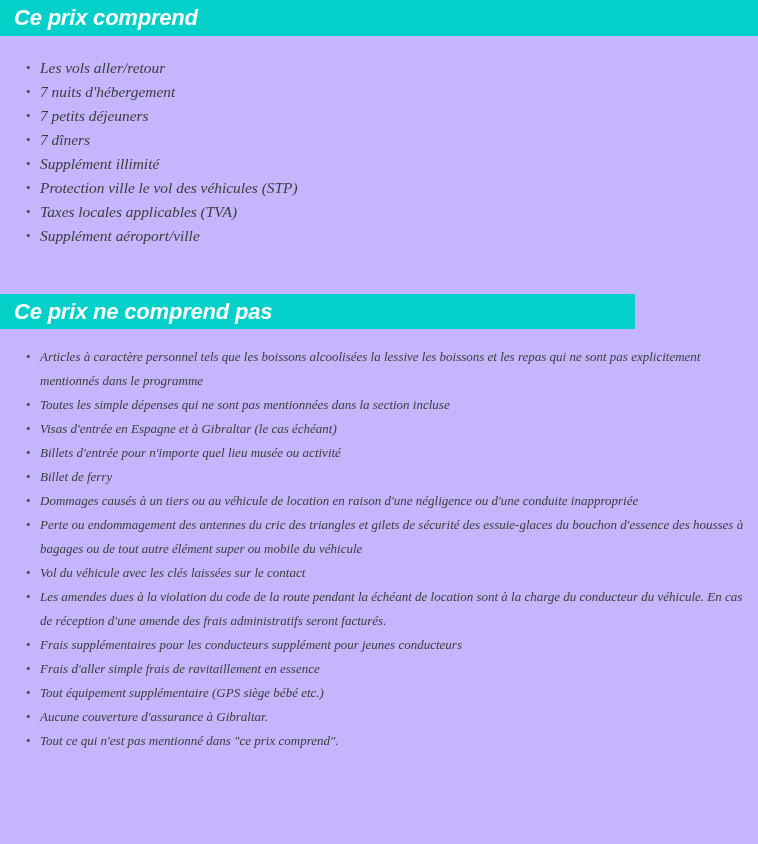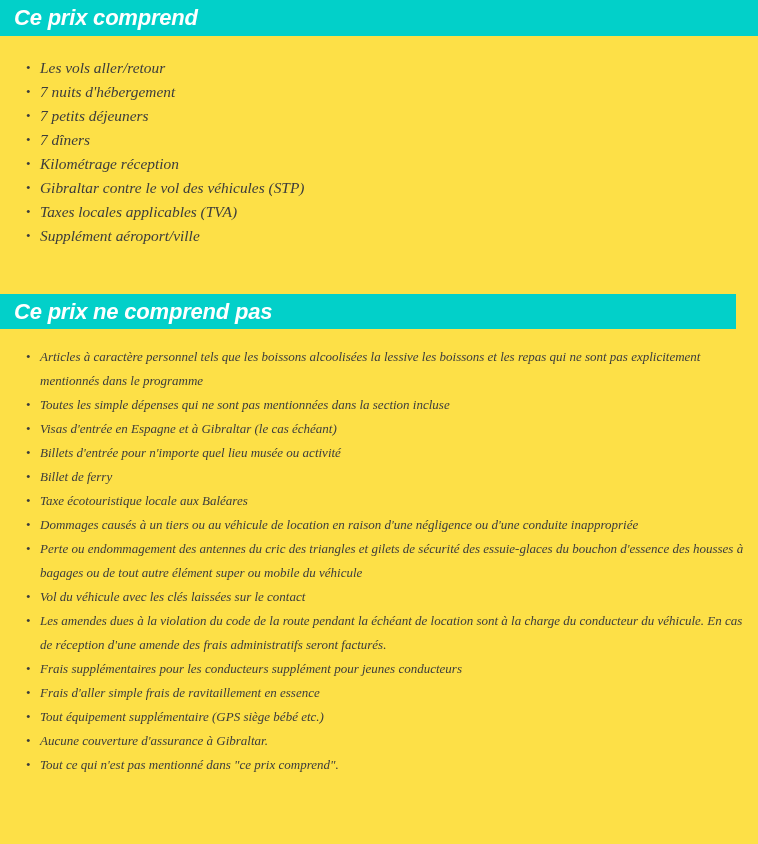--- a/index.html
+++ b/index.html
@@ -10,21 +10,21 @@
     width: 758px;
     height: 844px;
     background: #ffffff;
     font-family: "Liberation Sans", sans-serif;
     overflow: hidden;
   }
   .page {
     position: relative;
     width: 758px;
     height: 844px;
-    background: #fde047;
+    background: #c4b5fd;
   }
 
   
   .section-header {
     background: #02d0c9;
     color: #ffffff;
     font-family: "Liberation Sans", sans-serif;
     font-style: italic;
     font-weight: bold;
     font-size: 22px;
@@ -34,21 +34,21 @@
     box-sizing: border-box;
     letter-spacing: -0.2px;
     white-space: nowrap;
     overflow: hidden;
   }
   .section-header.included-bar {
     width: 758px;
     margin-top: 0;
   }
   .section-header.excluded-bar {
-    width: 736px;
+    width: 635px;
     height: 35px;
     line-height: 35px;
   }
 
   
   .bullet-list {
     list-style: none;
     margin: 0;
     padding: 0;
   }
@@ -99,37 +99,36 @@
 
 <div class="page">
 
   <div class="section-header included-bar">Ce prix comprend</div>
 
   <ul class="bullet-list list-included">
     <li class="bullet-item">Les vols aller/retour</li>
     <li class="bullet-item">7 nuits d'hébergement</li>
     <li class="bullet-item">7 petits déjeuners</li>
     <li class="bullet-item">7 dîners</li>
-    <li class="bullet-item">Kilométrage réception</li>
-    <li class="bullet-item">Gibraltar contre le vol des véhicules (STP)</li>
+    <li class="bullet-item">Supplément illimité</li>
+    <li class="bullet-item">Protection ville le vol des véhicules (STP)</li>
     <li class="bullet-item">Taxes locales applicables (TVA)</li>
     <li class="bullet-item">Supplément aéroport/ville</li>
   </ul>
 
   <div class="spacer-between"></div>
 
   <div class="section-header excluded-bar">Ce prix ne comprend pas</div>
 
   <ul class="bullet-list list-excluded">
     <li class="bullet-item">Articles à caractère personnel tels que les boissons alcoolisées la lessive les boissons et les repas qui ne sont pas explicitement mentionnés dans le programme</li>
     <li class="bullet-item">Toutes les simple dépenses qui ne sont pas mentionnées dans la section incluse</li>
     <li class="bullet-item">Visas d'entrée en Espagne et à Gibraltar (le cas échéant)</li>
     <li class="bullet-item">Billets d'entrée pour n'importe quel lieu musée ou activité</li>
     <li class="bullet-item">Billet de ferry</li>
-    <li class="bullet-item">Taxe écotouristique locale aux Baléares</li>
     <li class="bullet-item">Dommages causés à un tiers ou au véhicule de location en raison d'une négligence ou d'une conduite inappropriée</li>
     <li class="bullet-item">Perte ou endommagement des antennes du cric des triangles et gilets de sécurité des essuie-glaces du bouchon d'essence des housses à bagages ou de tout autre élément super ou mobile du véhicule</li>
     <li class="bullet-item">Vol du véhicule avec les clés laissées sur le contact</li>
     <li class="bullet-item">Les amendes dues à la violation du code de la route pendant la échéant de location sont à la charge du conducteur du véhicule. En cas de réception d'une amende des frais administratifs seront facturés.</li>
     <li class="bullet-item">Frais supplémentaires pour les conducteurs supplément pour jeunes conducteurs</li>
     <li class="bullet-item">Frais d'aller simple frais de ravitaillement en essence</li>
     <li class="bullet-item">Tout équipement supplémentaire (GPS siège bébé etc.)</li>
     <li class="bullet-item">Aucune couverture d'assurance à Gibraltar.</li>
     <li class="bullet-item">Tout ce qui n'est pas mentionné dans "ce prix comprend".</li>
   </ul>

